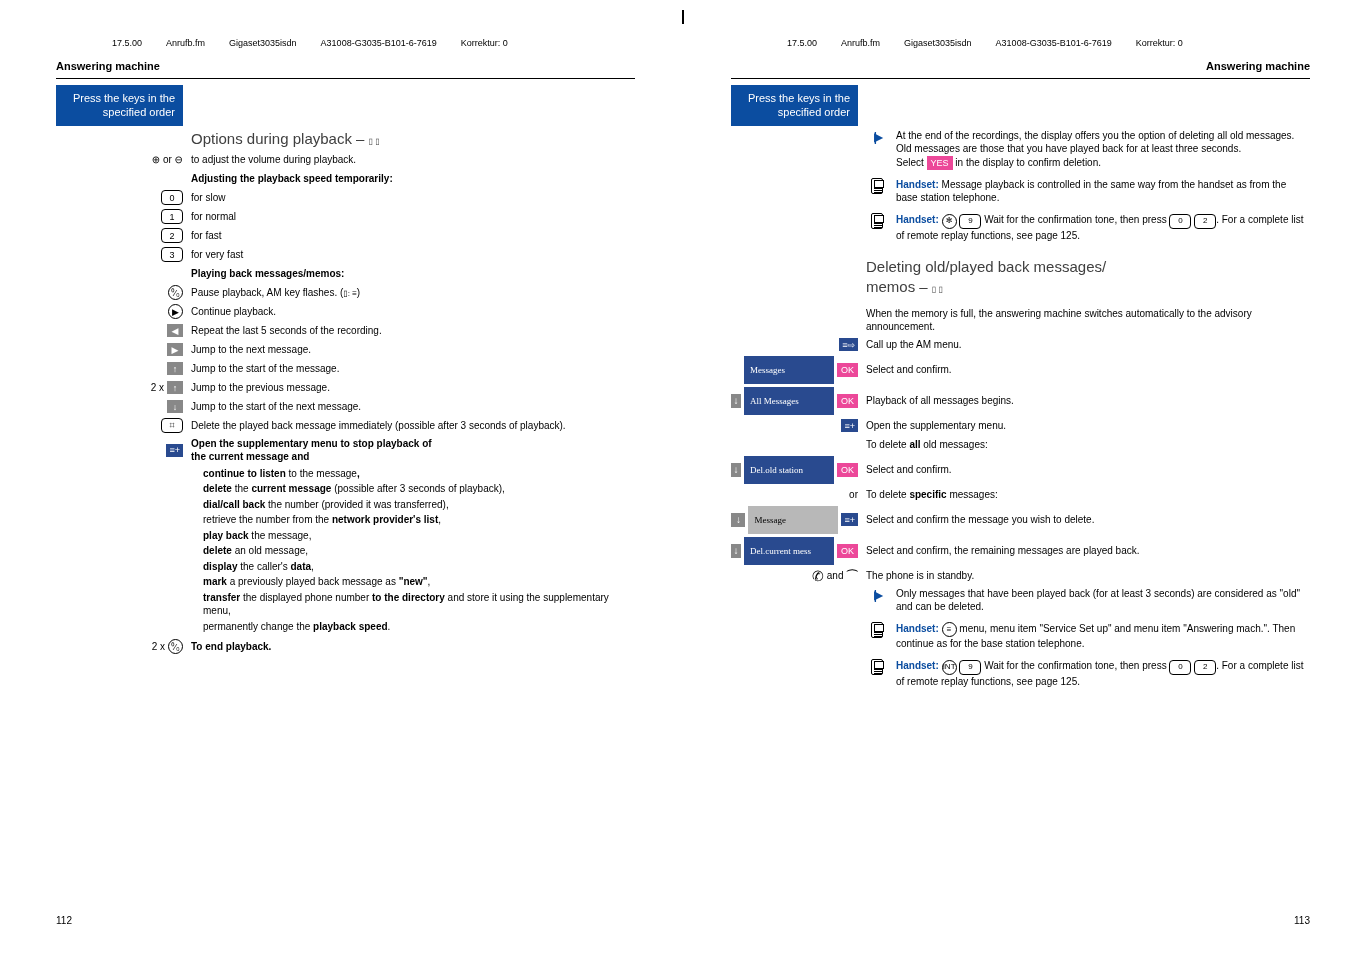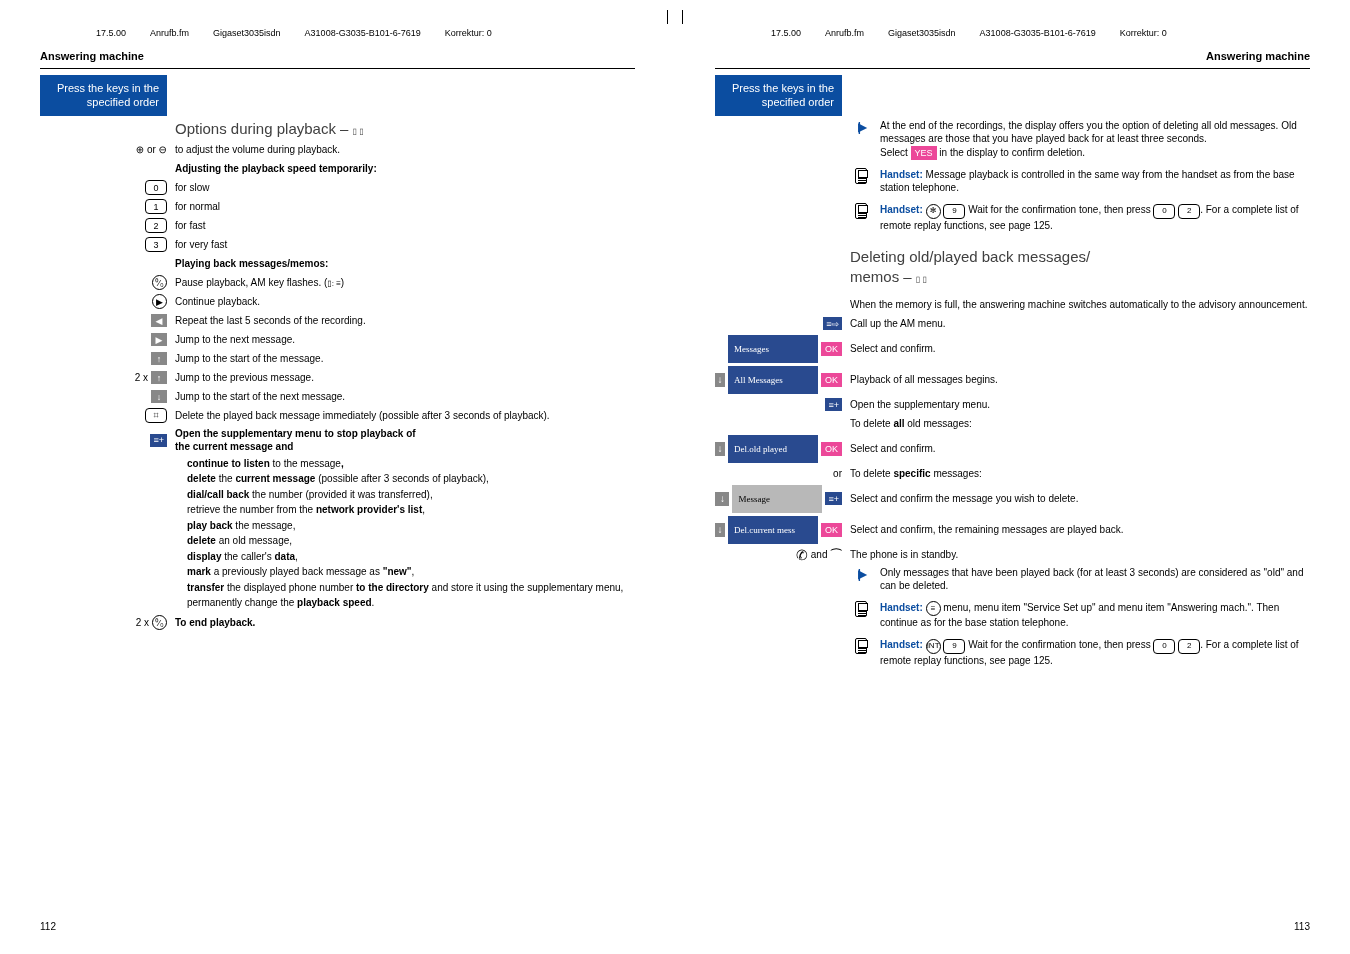--- a/index.html
+++ b/index.html
@@ -1,18 +1,18 @@
 <!DOCTYPE html>
 <html><head>
 <meta charset="utf-8">
 <style>
   * { box-sizing: border-box; margin: 0; padding: 0; }
   html, body { width: 1350px; height: 954px; background: #fff; font-family: Arial, Helvetica, sans-serif; color: #000; }
   .page-wrap { display: flex; width: 100%; height: 100%; }
-  .page { width: 50%; padding: 28px 40px 20px 40px; position: relative; font-size: 10px; }
+  .page { width: 50%; padding: 38px 40px 20px 40px; position: relative; font-size: 10px; margin-left: 16px; }
   .cropmark-v { position: absolute; width: 1px; height: 14px; background: #000; }
   .header-line { font-size: 9px; color: #000; display: flex; gap: 24px; margin-bottom: 12px; padding-left: 56px; }
   .header-line span { white-space: nowrap; }
   .section-title { font-weight: bold; font-size: 11px; margin: 2px 0 6px 0; }
   .sep { border-top: 0.5px solid #000; margin-bottom: 6px; }
   .blue-box { background: #0b4da0; color: #fff; padding: 6px 8px; font-size: 11px; line-height: 1.3; width: 135px; }
   .h2 { color: #404040; font-size: 15px; margin: 4px 0 6px 0; font-weight: normal; }
   .row { display: flex; align-items: center; margin-bottom: 3px; }
   .keycol { width: 135px; text-align: right; padding-right: 8px; flex-shrink: 0; display: flex; justify-content: flex-end; align-items: center; gap: 3px; min-height: 16px; }
   .textcol { flex: 1; line-height: 1.35; font-size: 10px; }
@@ -23,21 +23,21 @@
   .menu-pill { display: inline-flex; align-items: center; background: #294a8f; color: #fff; height: 28px; font-size: 9px; padding: 0 6px; min-width: 90px; font-family: Liberation Serif, serif; }
   .menu-pill-light { background: #b8b8b8; color: #000; }
   .ok-pill { display: inline-flex; align-items: center; justify-content: center; background: #ec4899; color: #fff; height: 14px; font-size: 9px; padding: 0 4px; }
   .arrow-sq { display: inline-flex; align-items: center; justify-content: center; background: #888; color: #fff; width: 14px; height: 14px; font-size: 10px; }
   .indentlist { padding-left: 12px; }
   .indentlist div { margin-bottom: 2px; }
   .note-row { display: flex; align-items: flex-start; gap: 8px; margin-bottom: 8px; }
   .note-icon { width: 22px; flex-shrink: 0; display: flex; flex-direction: column; align-items: center; }
   .note-arrows { color: #0b4da0; font-size: 12px; letter-spacing: -3px; }
   .bluebold { color: #0b4da0; font-weight: bold; }
-  .page-num { position: absolute; bottom: 22px; font-size: 10px; }
+  .page-num { position: absolute; bottom: 28px; font-size: 10px; }
   .page-num.left { left: 40px; }
   .page-num.right { right: 40px; }
   .small-glyph { font-size: 8px; }
   .phone-icon { display:inline-block; border:1px solid #000; border-radius:2px; width:12px; height:16px; position:relative; }
   .phone-icon::after { content:""; position:absolute; top:9px; left:2px; width:8px; height:5px; background:repeating-linear-gradient(#000 0 1px, transparent 1px 2px); }
   .phone-icon::before { content:""; position:absolute; top:1px; left:2px; width:8px; height:6px; border:0.5px solid #000; background:#fff; }
 </style>
 </head>
 <body>
 
@@ -303,21 +303,21 @@
       </div>
 
     <div class="row">
         <div class="keycol"></div>
         <div class="textcol">To delete <b>all</b> old messages:</div>
       </div>
 
     <div class="row">
         <div class="keycol">
           <span class="arrow-sq">↓</span> 
-          <span class="menu-pill">Del.old played</span> 
+          <span class="menu-pill">Del.old station</span> 
           <span class="ok-pill">OK</span>
         </div>
       <div class="textcol">Select and confirm.</div>
       </div>
 
     <div class="row">
         <div class="keycol">
           <span>or</span>
         </div>
       <div class="textcol">To delete <b>specific</b> messages:</div>

